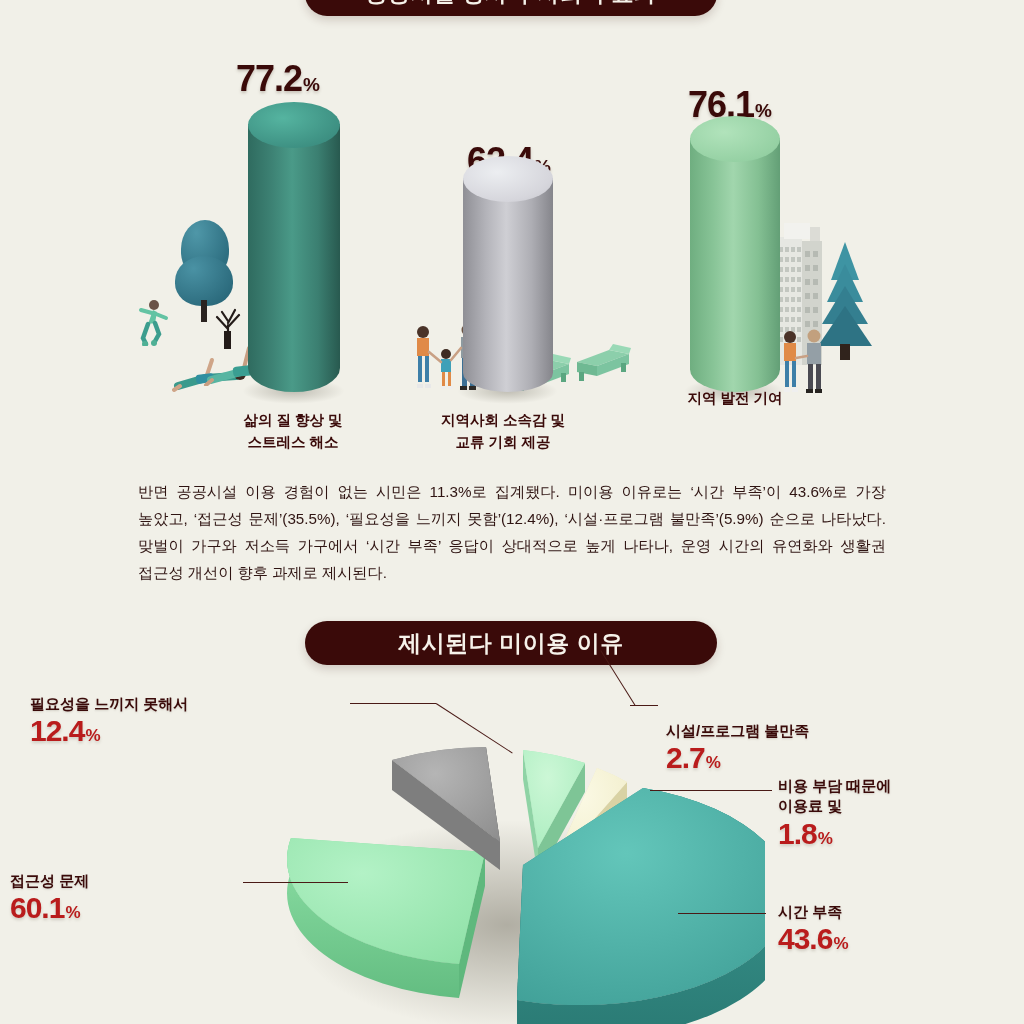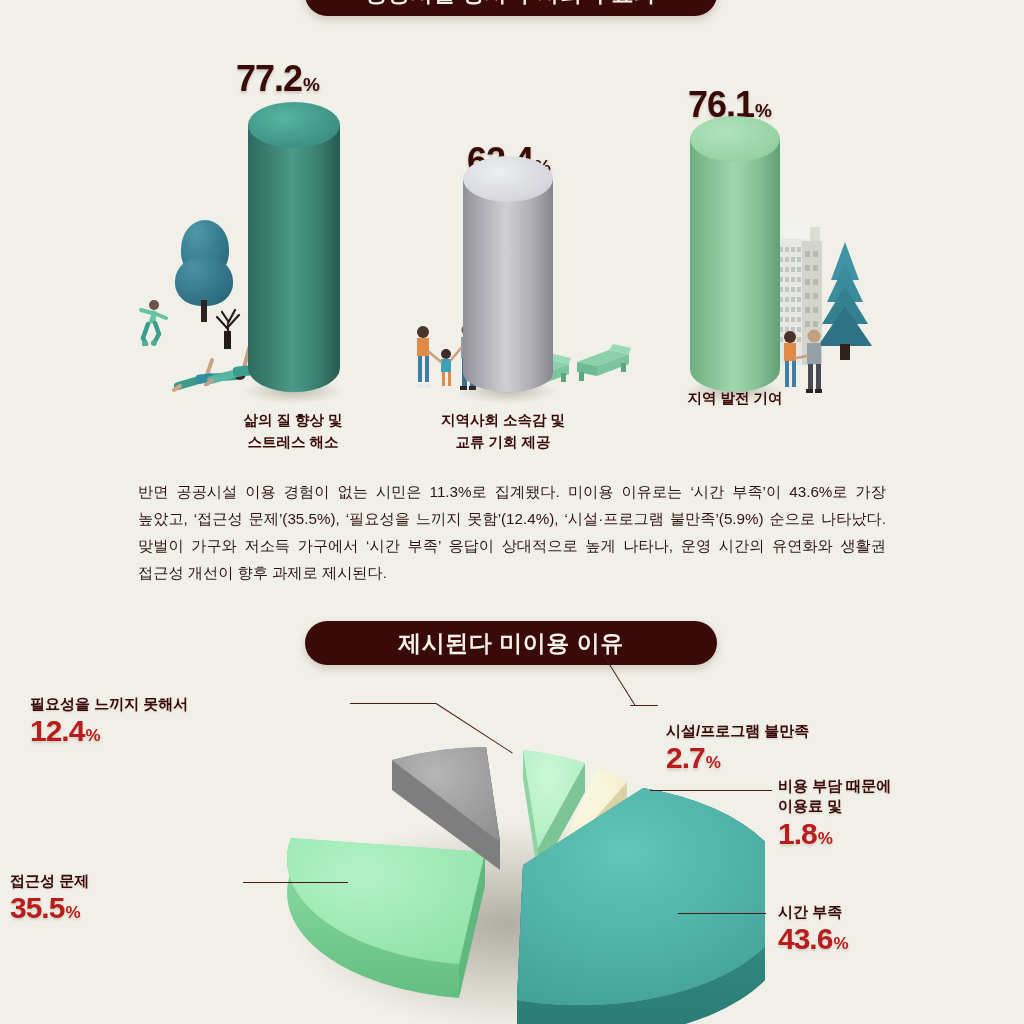--- a/index.html
+++ b/index.html
@@ -469,21 +469,21 @@
     <div class="cl-title">비용 부담 때문에</div>
     <div class="cl-title">이용료 및</div>
     <div class="cl-value">
       <span>1.8</span><span class="pct">%</span>
     </div>
   </div>
 
   <div class="callout-label left" style="left:10px; top:195px; width:225px;">
     <div class="cl-title">접근성 문제</div>
     <div class="cl-value">
-      <span>35.5</span><span class="pct">%</span>
+      <span>60.1</span><span class="pct">%</span>
     </div>
   </div>
   <div class="leader" style="left:243px; top:206px; width:105px;"></div>
 
   <div class="leader" style="left:678px; top:237px; width:88px;"></div>
   <div class="callout-label right" style="left:778px; top:226px; width:240px;">
     <div class="cl-title">시간 부족</div>
     <div class="cl-value">
       <span>43.6</span><span class="pct">%</span>
     </div>

